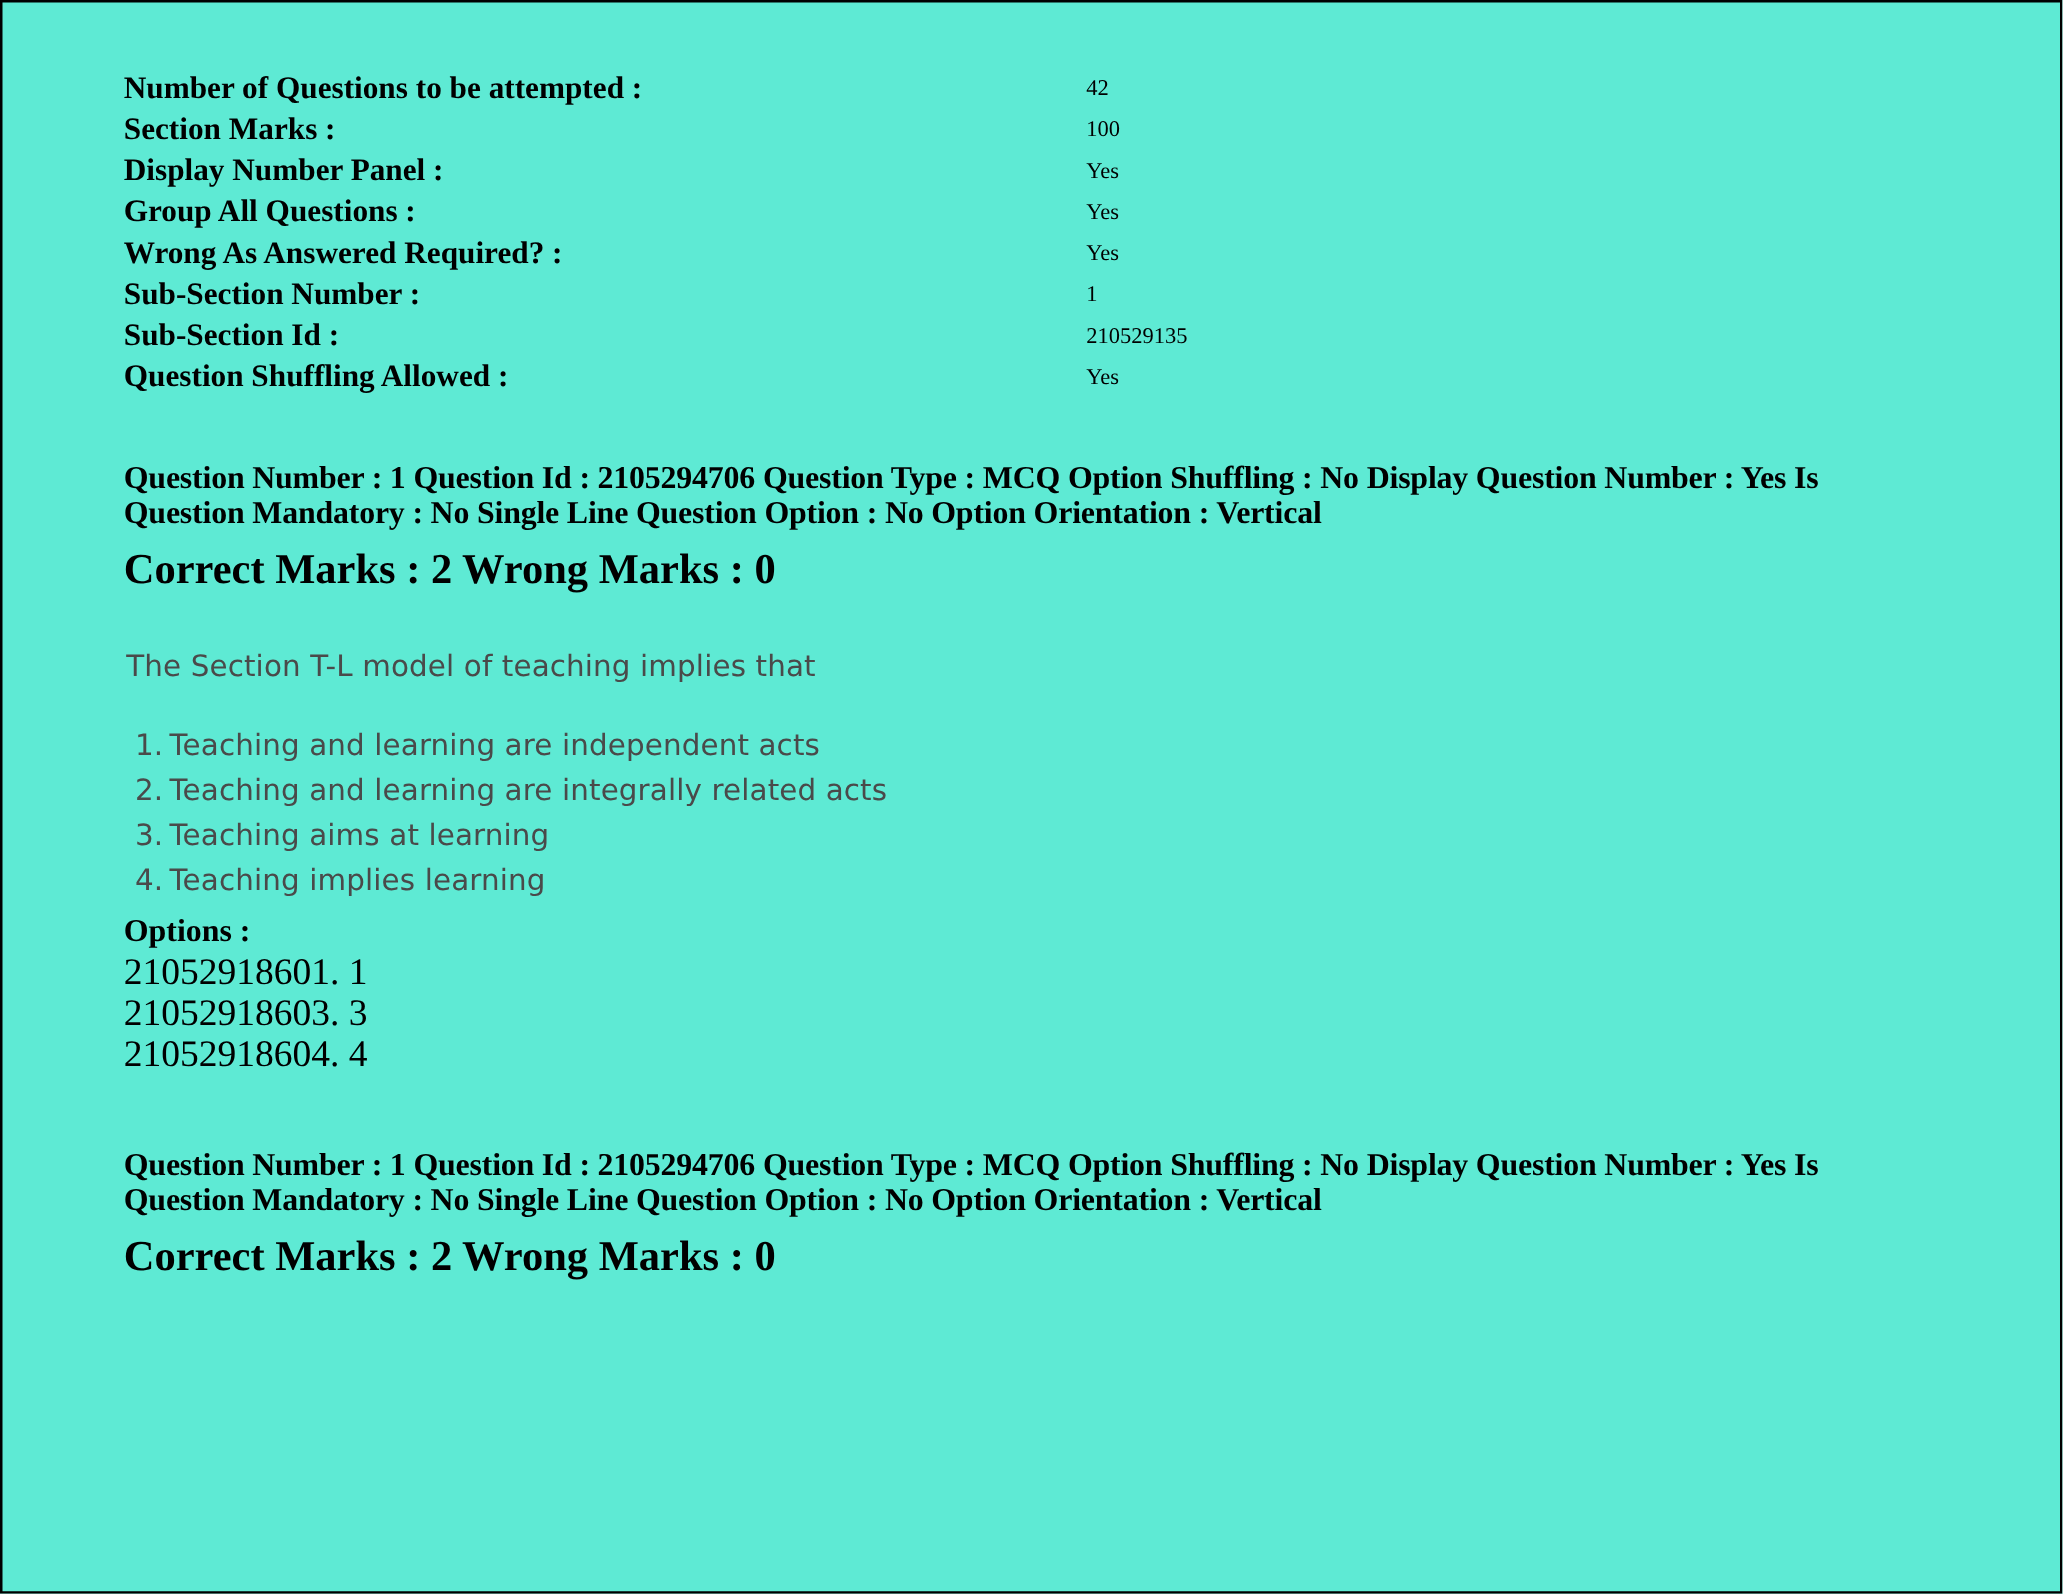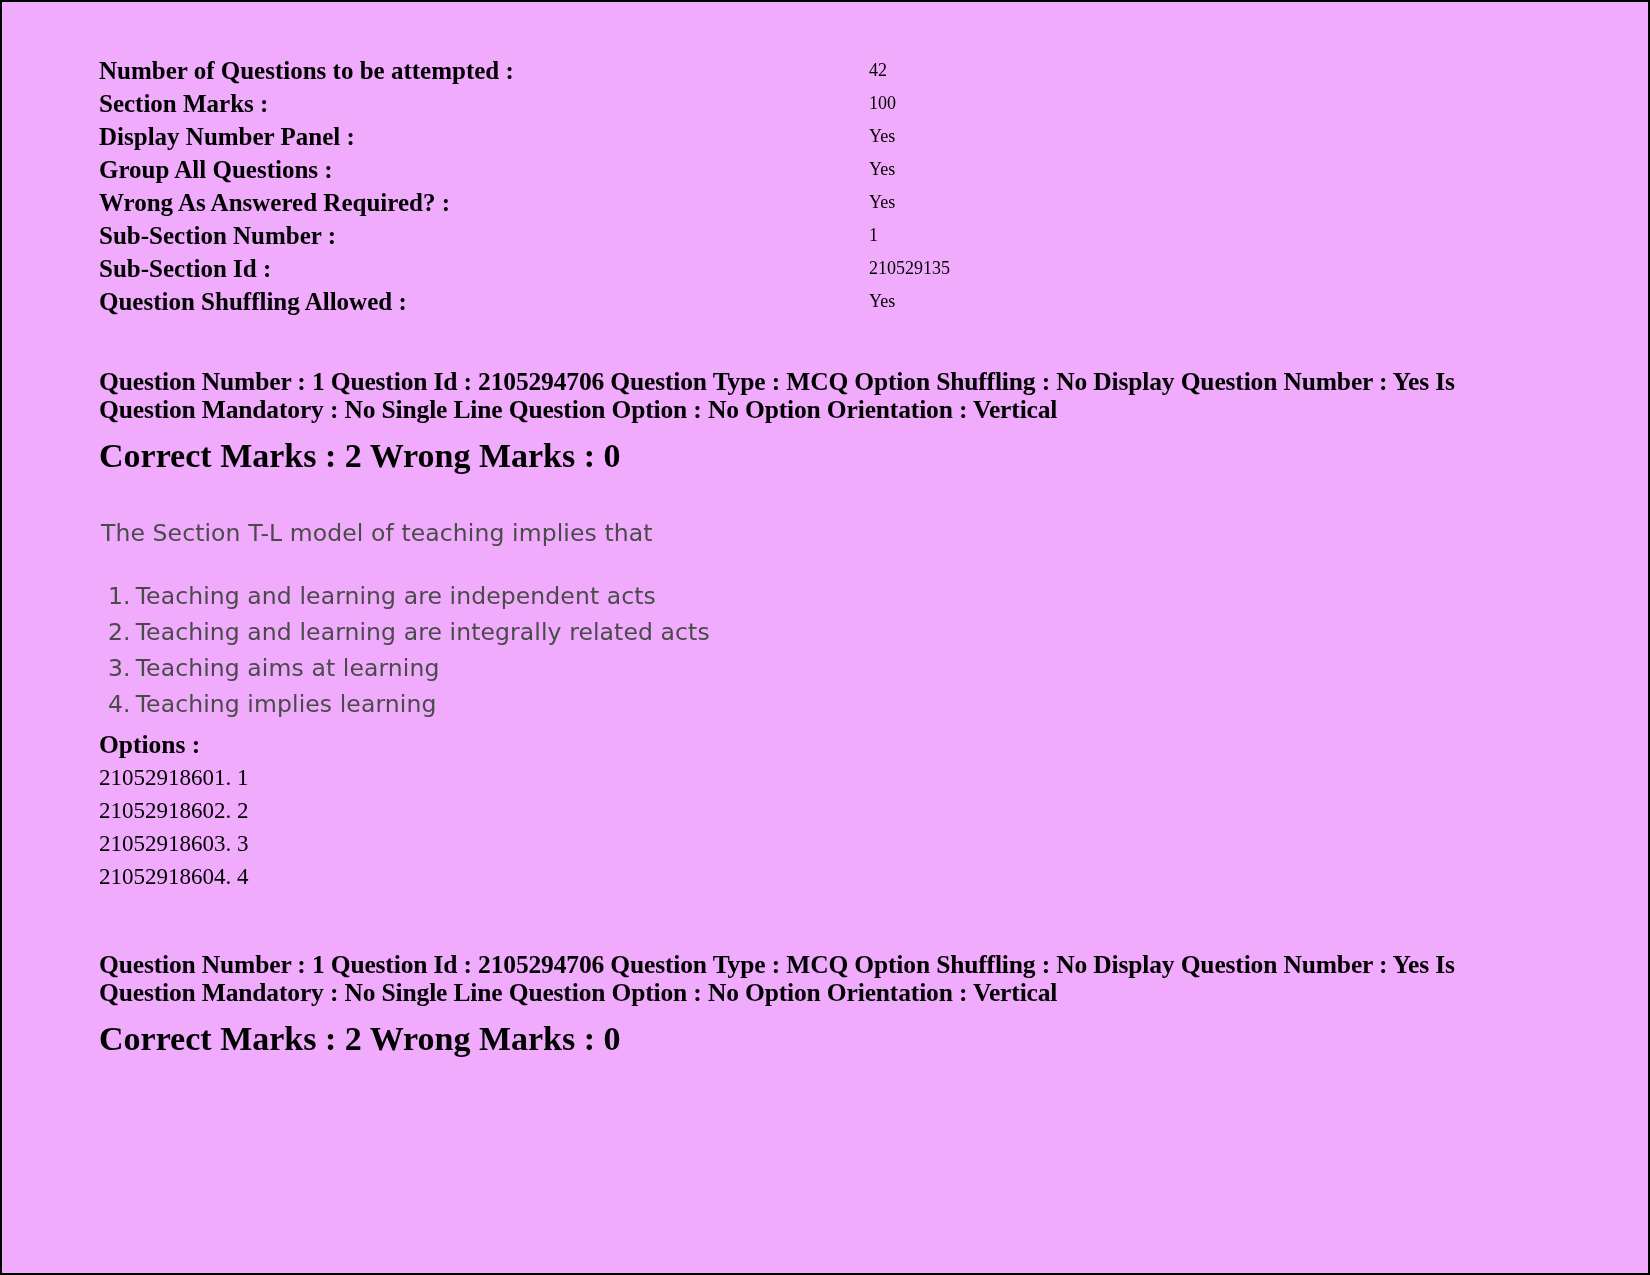--- a/index.html
+++ b/index.html
@@ -15,21 +15,21 @@
     -webkit-font-smoothing: antialiased;
   }
 
   
   .page {
     position: relative;
     box-sizing: border-box;
     width: 1650px;
     height: 1275px;
     border: 2px solid #000000;
-    background: #f0abfc;
+    background: #5eead4;
     overflow: hidden;
   }
 
   .content {
     position: absolute;
     left: 97px;
     top: 52px;
     right: 40px;
   }
 
@@ -108,21 +108,21 @@
     line-height: 33px;
     margin-top: 6px;
   }
   .options-list {
     margin: 0;
     padding: 0;
     list-style: none;
   }
   .options-list li {
     font-weight: normal;
-    font-size: 23px;
+    font-size: 30px;
     line-height: 33px;
     white-space: nowrap;
   }
 
   .qmeta-block-bottom { margin-top: 58px; }
 </style>
 </head>
 <body>
 
 <div class="page">
@@ -184,21 +184,20 @@
         </li>
         <li>
           <span class="num">4.</span><span>Teaching implies learning</span>
         </li>
       </ul>
     </div>
 
     <div class="options-label">Options :</div>
     <ul class="options-list">
       <li>21052918601. 1</li>
-      <li>21052918602. 2</li>
       <li>21052918603. 3</li>
       <li>21052918604. 4</li>
     </ul>
 
     <div class="qmeta-block qmeta-block-bottom">
       <div class="qmeta-line">Question Number : 1 Question Id : 2105294706 Question Type : MCQ Option Shuffling : No Display Question Number : Yes Is Question Mandatory : No Single Line Question Option : No Option Orientation : Vertical</div>
       <div class="qmeta-marks">Correct Marks : 2 Wrong Marks : 0</div>
     </div>
 
   </div>

